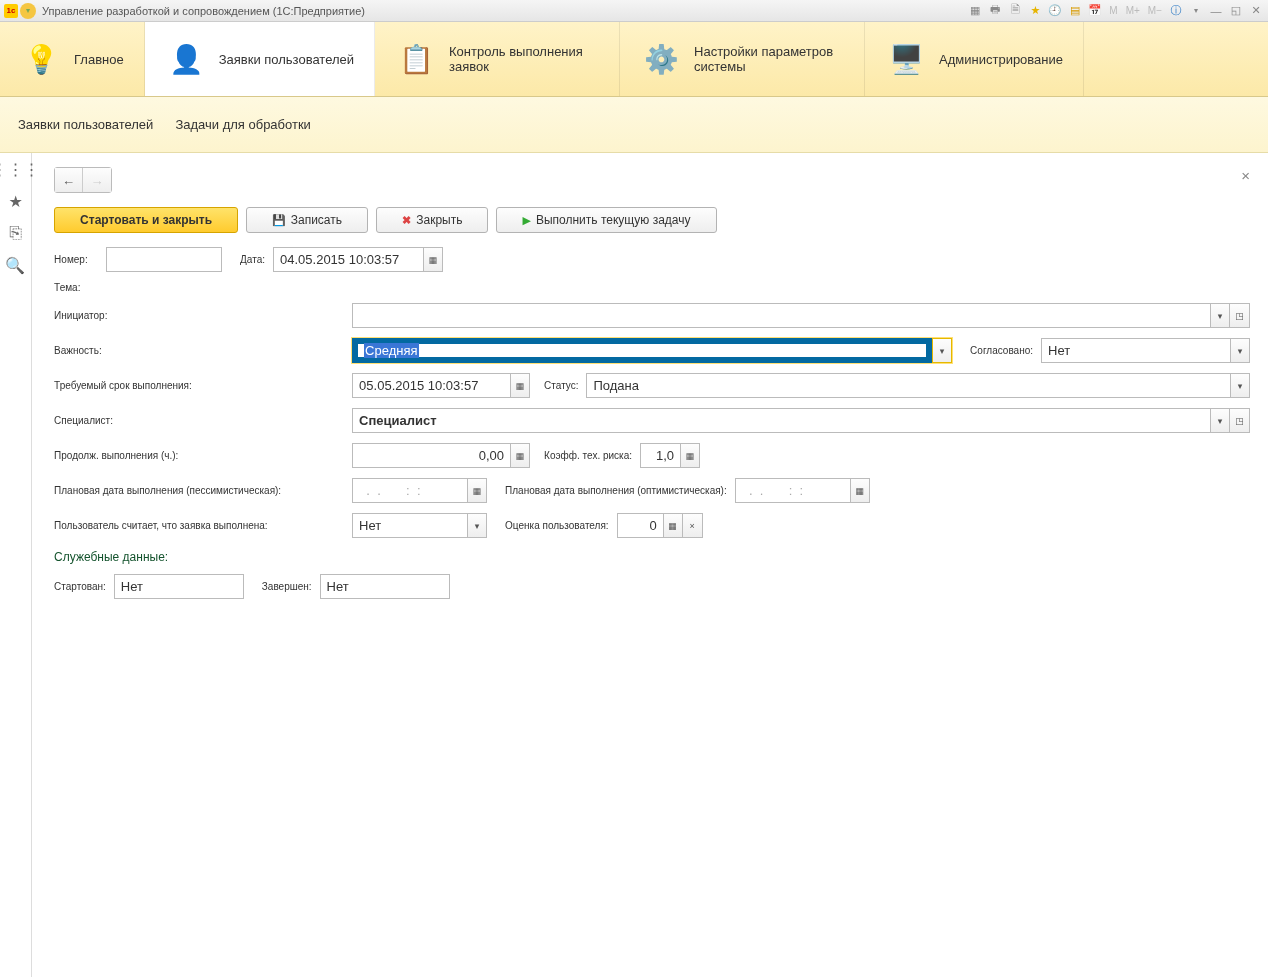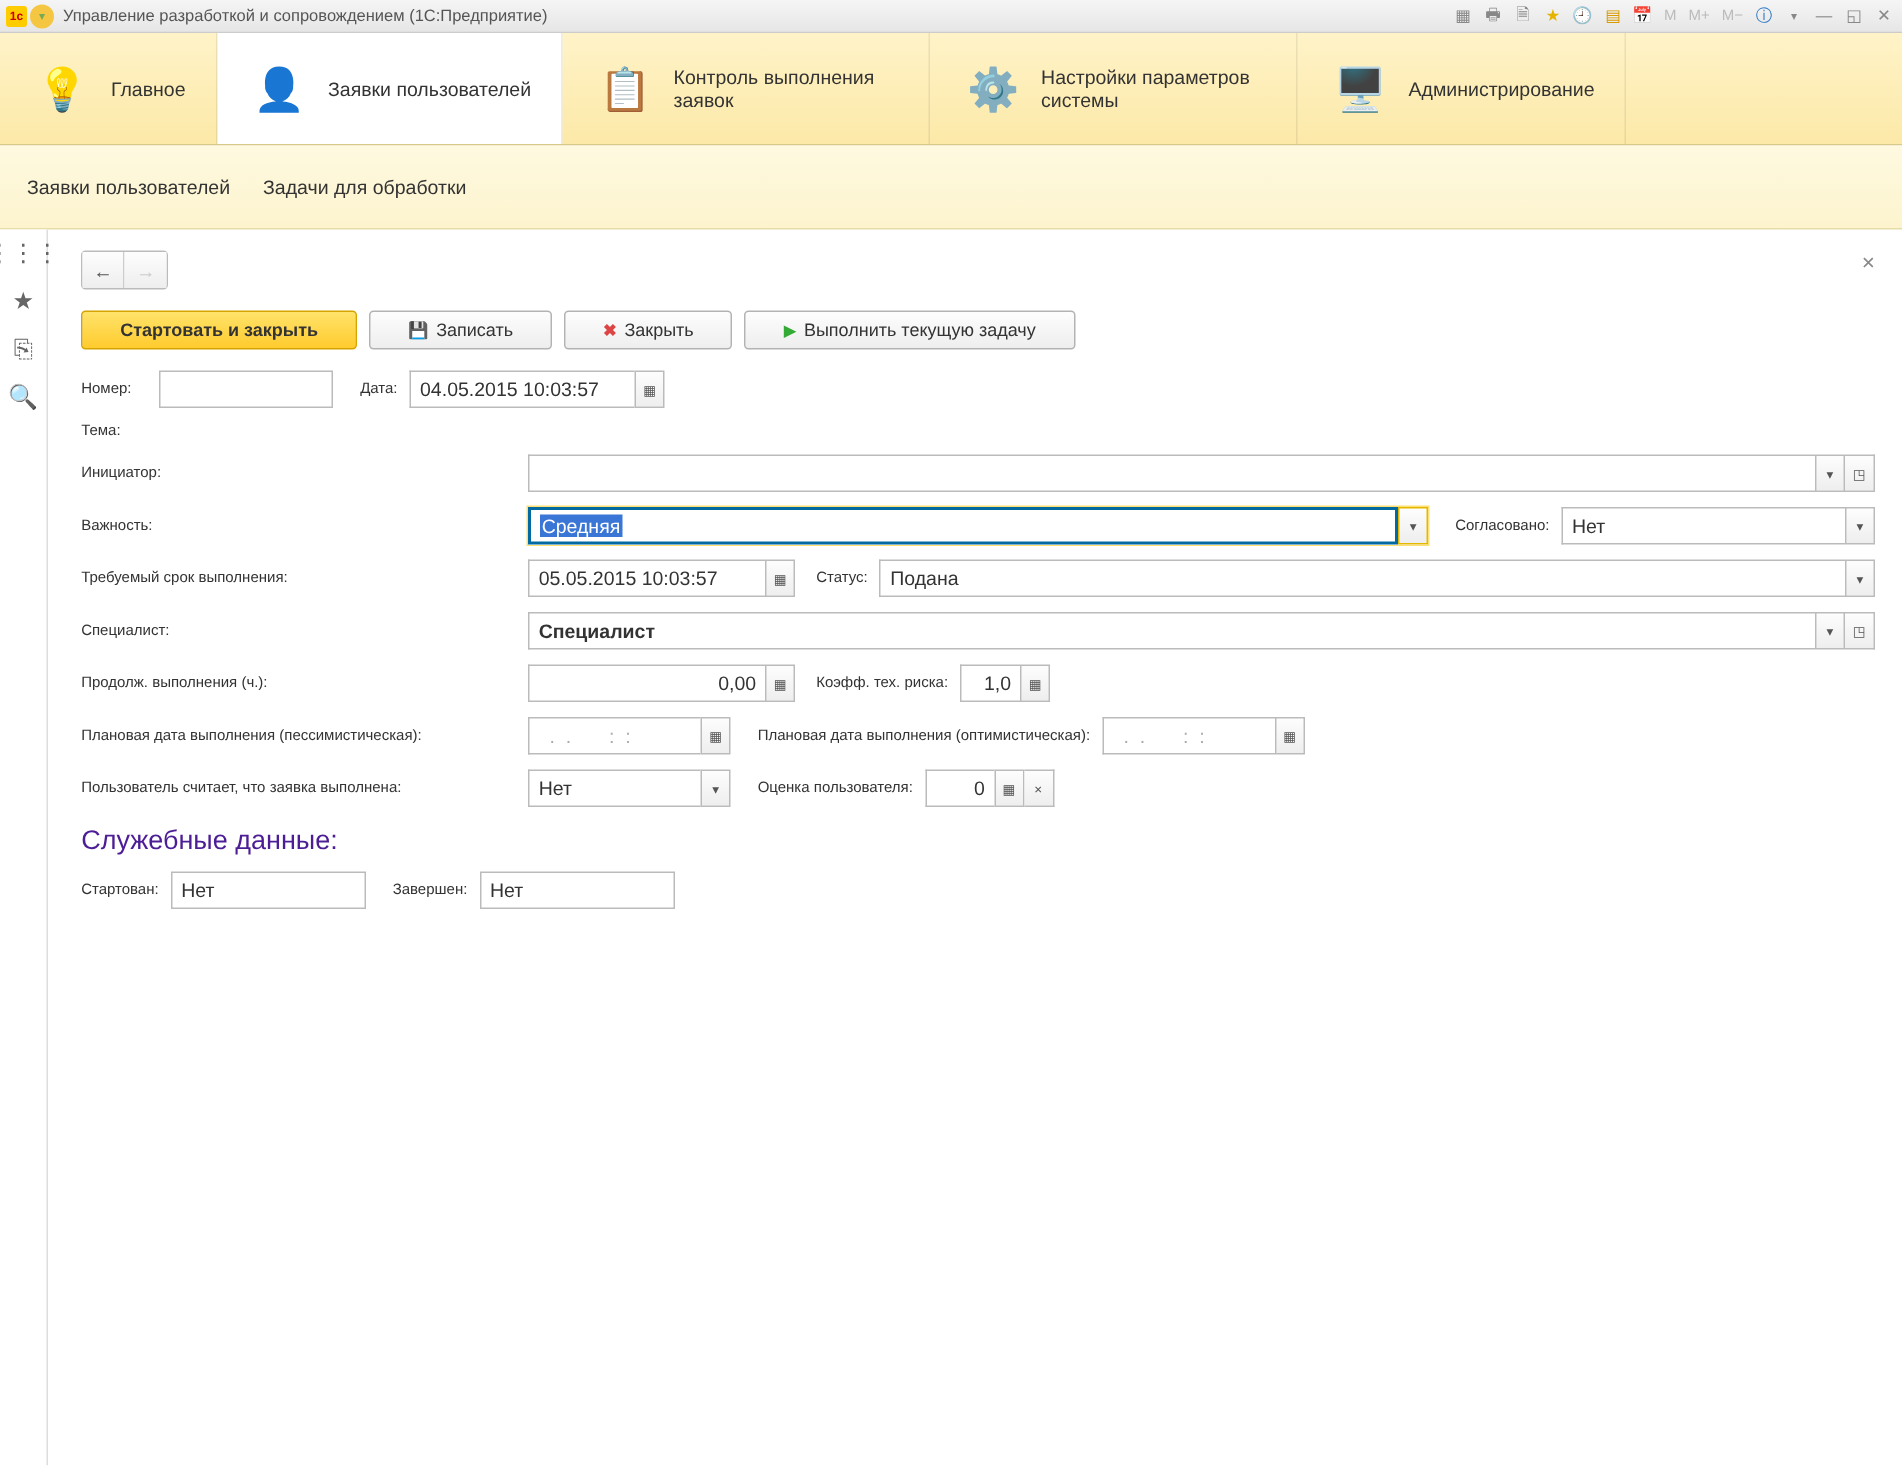--- a/index.html
+++ b/index.html
@@ -49,31 +49,31 @@
 .bicon.play { color: #3a3; }
 
 
 .frow { display: flex; align-items: center; margin-bottom: 10px; gap: 8px; }
 .flabel { color: #333; font-size: 10px; }
 .finput { height: 25px; border: 1px solid #bbb; background: #fff; padding: 0 6px; font-size: 13px; color: #333; }
 .combo { display: flex; justify-content: flex-end; }
 .combo .finput { border-right: none; border-radius: 0; }
 .combo .cbtn { width: 20px; height: 25px; border: 1px solid #bbb; background: linear-gradient(#fdfdfd,#eee); cursor: pointer; font-size: 9px; color: #555; display: flex; align-items: center; justify-content: center; }
 .combo .cbtn + .cbtn { border-left: none; }
-.highlighted .finput { border: 2px solid #0369a1; }
+.highlighted .finput { border: 6px solid #0369a1; }
 .highlighted .cbtn { border-color: #e5b800; }
 .highlighted { box-shadow: 0 0 0 1px #ffe075; }
 .sel-text { background: #3a76d6; color: #fff; padding: 0 1px; }
 
 
 .tabs { display: flex; border-bottom: 1px solid #bbb; margin-bottom: 14px; }
 .tab { padding: 6px 14px; border: 1px solid #bbb; border-bottom: none; background: #ececec; margin-right: 2px; cursor: pointer; font-size: 13px; position: relative; top: 1px; }
 .tab.active { background: #fff; border-bottom: 1px solid #fff; }
 
-.section-label { color: #4c1d95; font-size: 18px; margin: 12px 0 10px 0; text-decoration: underline dotted rgba(0,0,0,0); }
+.section-label { color: #14532d; font-size: 12px; margin: 12px 0 10px 0; text-decoration: underline dotted rgba(0,0,0,0); }
 </style>
 </head>
 <body>
 
 <div class="titlebar">
   <div class="logo">1c</div>
   <div class="dropdown-btn">▾</div>
   <div class="title">Управление разработкой и сопровождением  (1С:Предприятие)</div>
   <div class="tb-icons">
     <div class="tb-icon">▦</div>

